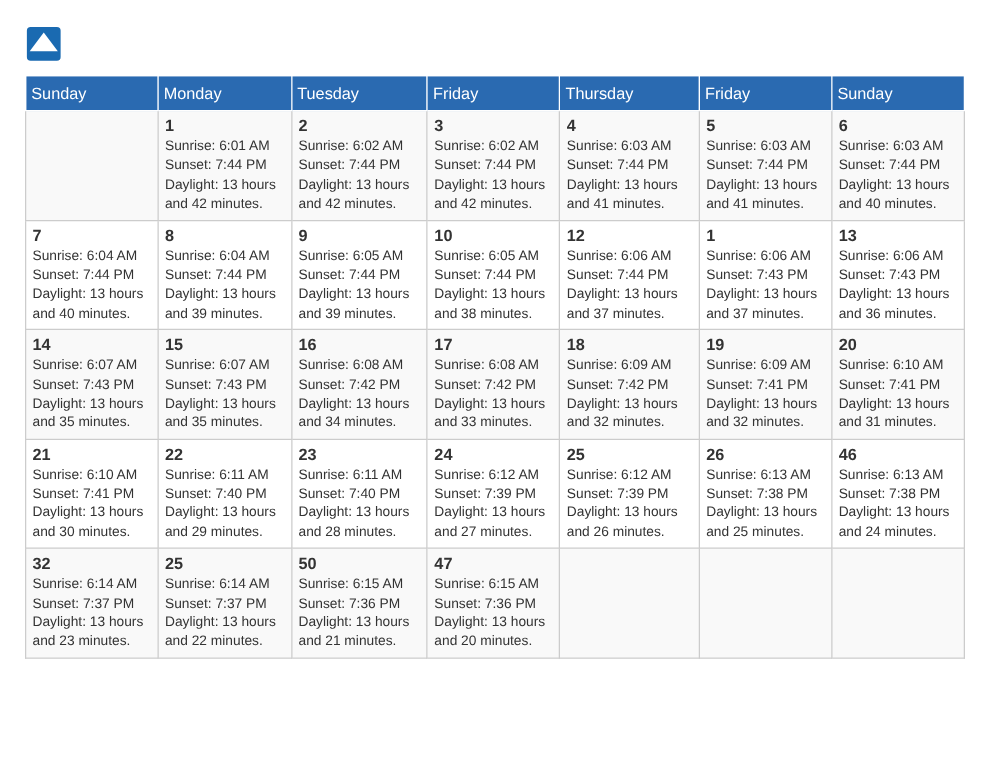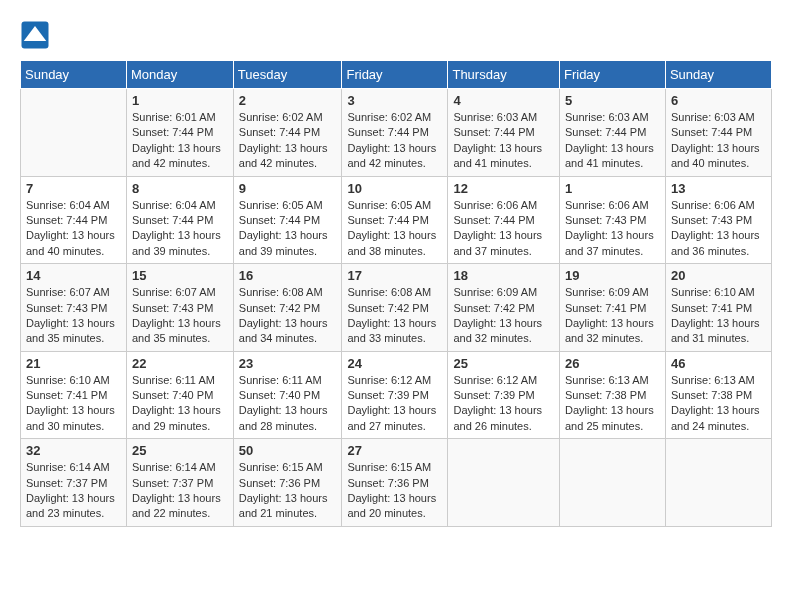--- a/index.html
+++ b/index.html
@@ -247,21 +247,21 @@
         </td>
         <td>
           <span class="day-num">25</span>
           <div class="cell-content">Sunrise: 6:14 AM<br>Sunset: 7:37 PM<br>Daylight: 13 hours and 22 minutes.</div>
         </td>
         <td>
           <span class="day-num">50</span>
           <div class="cell-content">Sunrise: 6:15 AM<br>Sunset: 7:36 PM<br>Daylight: 13 hours and 21 minutes.</div>
         </td>
         <td>
-          <span class="day-num">27</span>
+          <span class="day-num">47</span>
           <div class="cell-content">Sunrise: 6:15 AM<br>Sunset: 7:36 PM<br>Daylight: 13 hours and 20 minutes.</div>
         </td>
         <td class="empty-cell"></td>
         <td class="empty-cell"></td>
         <td class="empty-cell"></td>
       </tr>
     </tbody>
 </table>
 
 </body></html>

